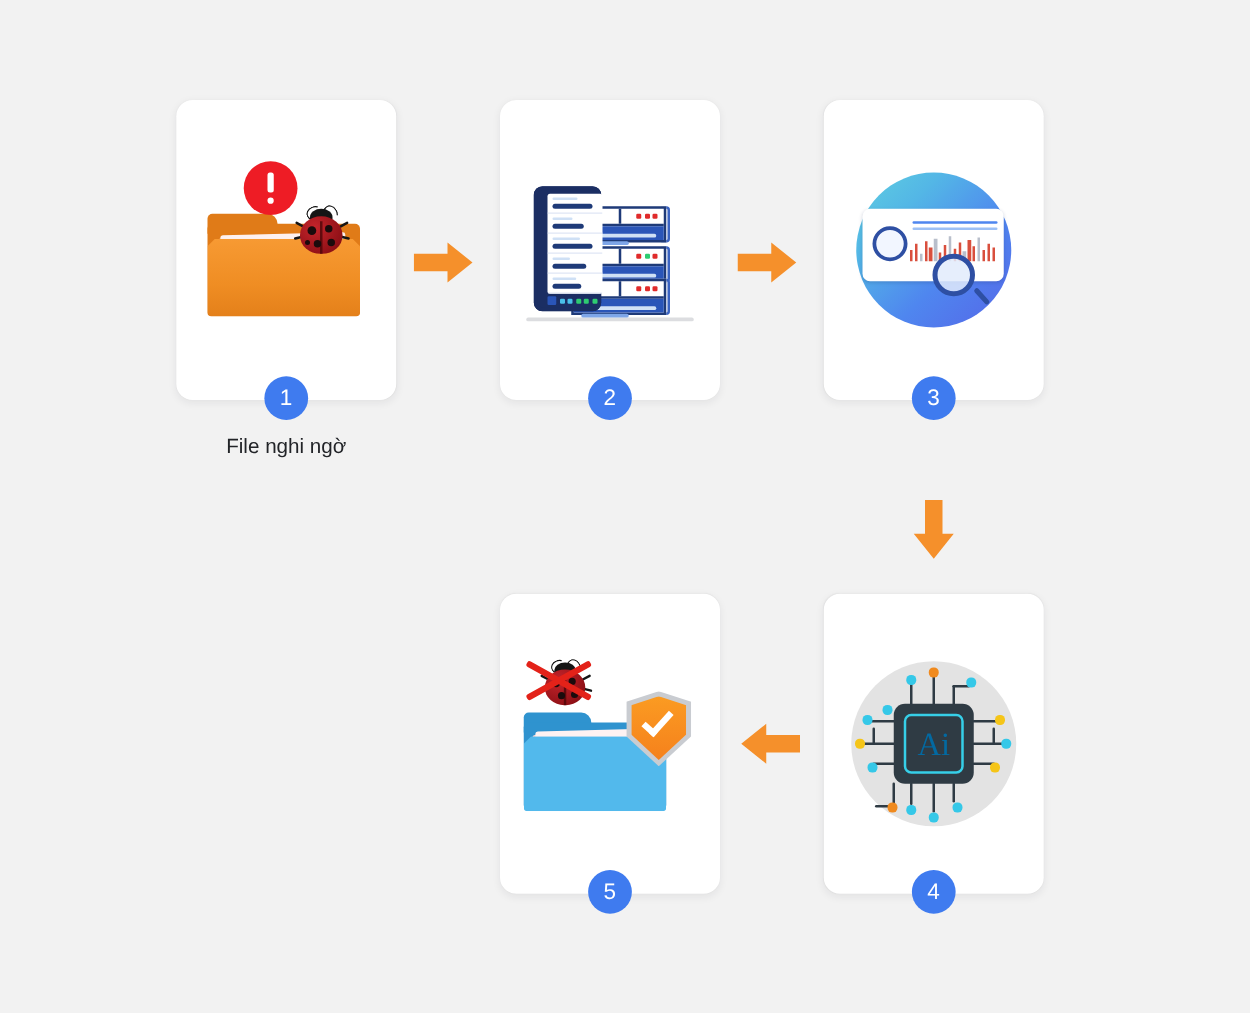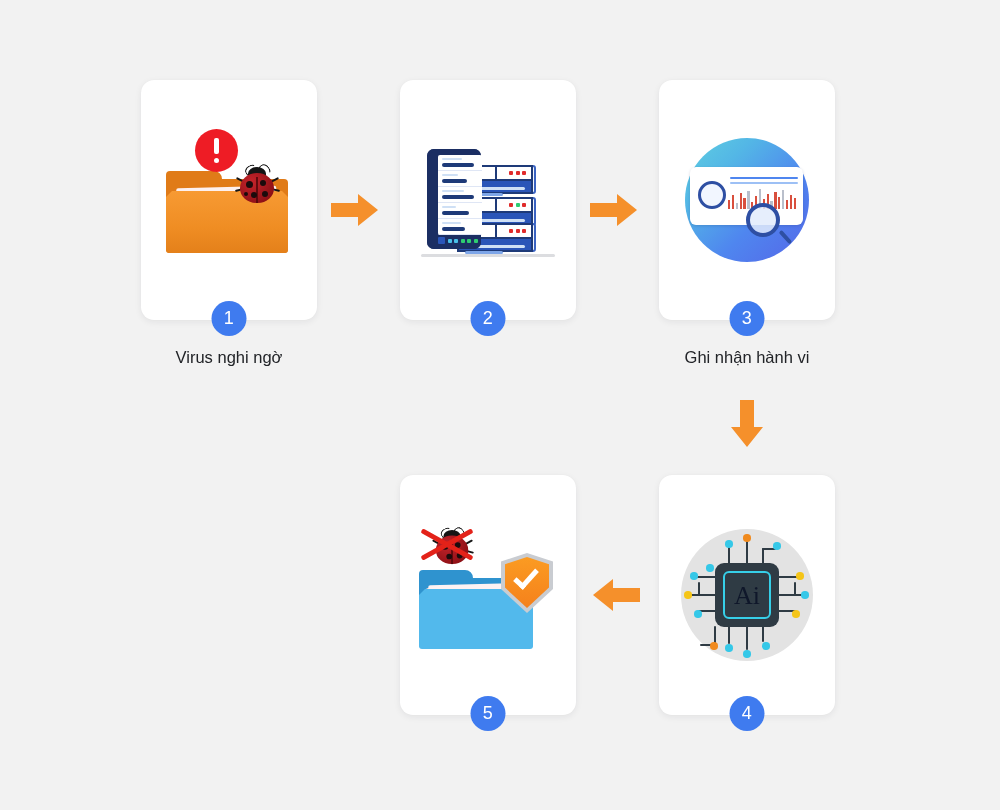--- a/index.html
+++ b/index.html
@@ -337,21 +337,21 @@
     border-radius: 9px;
     background: #2f3b44;
   }
   .s4-chip-inner {
     position: absolute;
     left: 51px; top: 51px;
     width: 48px; height: 48px;
     border-radius: 6px;
     border: 2px solid #36cfe8;
     box-sizing: border-box;
-    color: #0f172a;
+    color: #0369a1;
     font-size: 26px;
     line-height: 46px;
     text-align: center;
     font-family: "Liberation Serif", serif;
     letter-spacing: 0px;
   }
   .s4-net { position: absolute; inset: 0; }
   .s4-dot { position: absolute; width: 7.5px; height: 7.5px; border-radius: 50%; }
   .s4-trace { position: absolute; background: #2f3b44; border-radius: 1px; }
 
@@ -461,21 +461,21 @@
           <div class="bug-split"></div>
           <div class="bug-dot" style="left:10px; top:16px; width:7px; height:7px;"></div>
           <div class="bug-dot" style="left:24px; top:15px; width:6px; height:6px;"></div>
           <div class="bug-dot" style="left:15px; top:27px; width:6px; height:6px;"></div>
           <div class="bug-dot" style="left:26px; top:26px; width:6px; height:6px;"></div>
           <div class="bug-dot" style="left:8px;  top:27px; width:4px; height:4px;"></div>
         </div>
       </div>
       <div class="badge">1</div>
     </div>
-    <div class="caption">Virus nghi ngờ</div>
+    <div class="caption">File nghi ngờ</div>
   </div>
 
   <div class="arrow" style="left:331px; top:193px;">
     <svg width="48" height="34" viewBox="0 0 48 34">
       <path d="M0 10 H27 V1 L47 17 L27 33 V24 H0 Z" fill="#f5902b"></path>
     </svg>
   </div>
 
   <div class="step" style="left:400px; top:80px;">
     <div class="card">
@@ -600,21 +600,20 @@
             <b class="g" style="height:19px"></b>
           <b style="height:9px"></b>
             <b style="height:14px"></b>
             <b style="height:11px"></b>
         </div>
         <div class="s3-mag-handle"></div>
         <div class="s3-mag"></div>
       </div>
       <div class="badge">3</div>
     </div>
-    <div class="caption">Ghi nhận hành vi</div>
   </div>
 
   <div class="arrow" style="left:730px; top:400px;">
     <svg width="34" height="48" viewBox="0 0 34 48">
       <path d="M10 0 H24 V27 H33 L17 47 L1 27 H10 Z" fill="#f5902b"></path>
     </svg>
   </div>
 
   <div class="step" style="left:659px; top:475px;">
     <div class="card">

